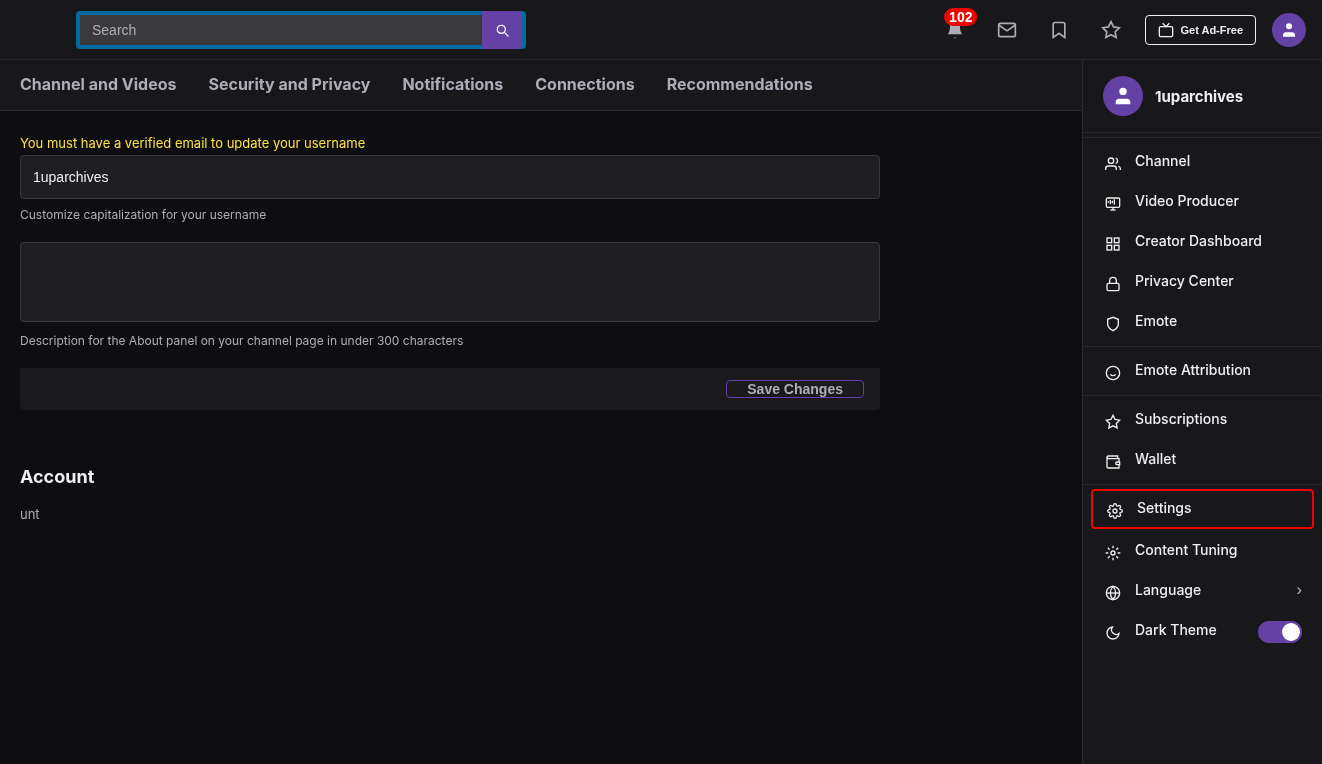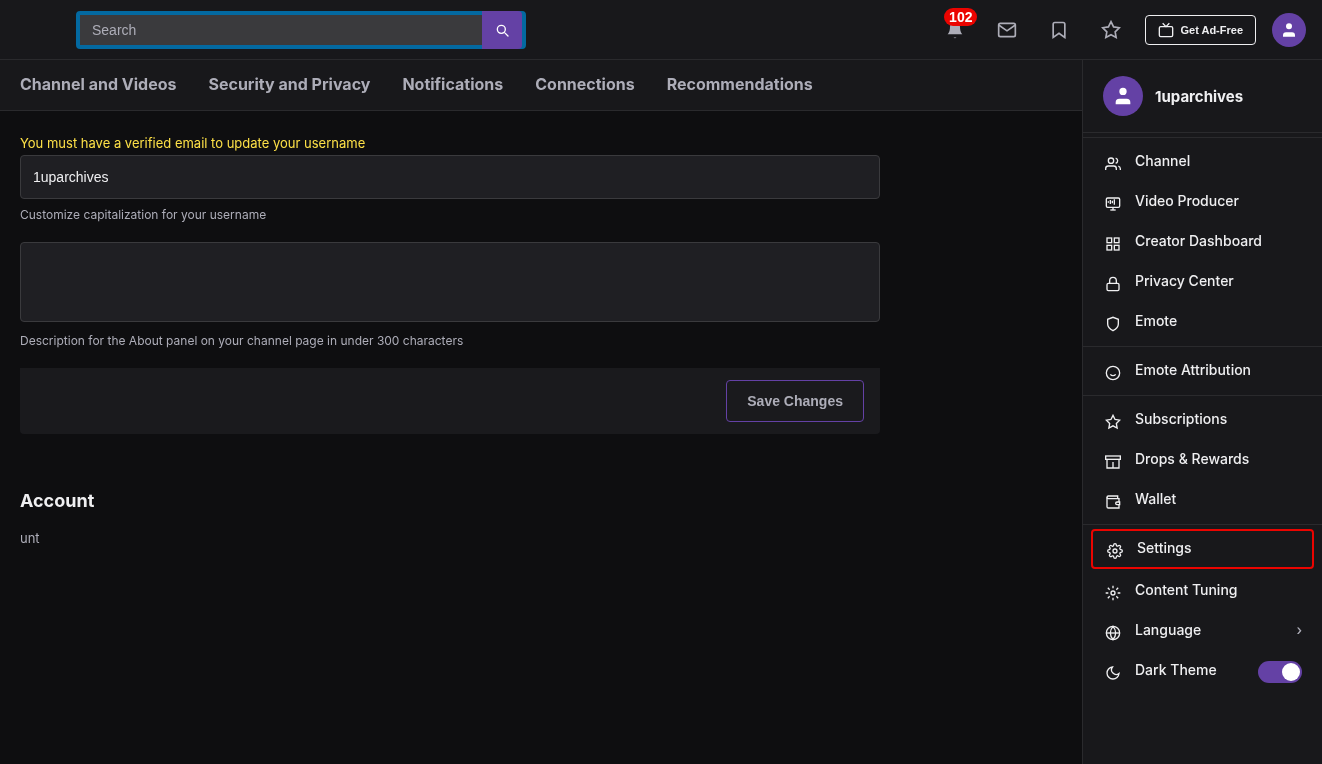--- a/index.html
+++ b/index.html
@@ -196,21 +196,21 @@
       background: #1a1a1d;
       padding: 12px 16px;
       border-radius: 0 0 4px 4px;
       margin-bottom: 32px;
     }
     .save-btn {
       background: transparent;
       border: 1px solid #6441a5;
       border-radius: 4px;
       color: #adadb8;
-      padding: 12px 20px;
+      padding: 0 20px;
       font-size: 14px;
       font-weight: 600;
       cursor: pointer;
     }
 
     
     .account-section {
       padding: 0 20px;
     }
     .section-title {
@@ -494,30 +494,20 @@
 
   <div class="menu-item">
     <span class="menu-icon">
       <svg width="16" height="16" viewBox="0 0 24 24" fill="none" stroke="#efeff1" stroke-width="2">
         <polygon points="12,2 15.09,8.26 22,9.27 17,14.14 18.18,21.02 12,17.77 5.82,21.02 7,14.14 2,9.27 8.91,8.26 12,2"></polygon>
       </svg>
     </span>
     <span class="menu-item-label">Subscriptions</span>
   </div>
 
-  <div class="menu-item">
-    <span class="menu-icon">
-      <svg width="16" height="16" viewBox="0 0 24 24" fill="none" stroke="#efeff1" stroke-width="2">
-        <polyline points="21,8 21,21 3,21 3,8"></polyline>
-        <rect x="1" y="3" width="22" height="5"></rect>
-        <line x1="12" y1="12" x2="12" y2="21"></line>
-      </svg>
-    </span>
-    <span class="menu-item-label">Drops &amp; Rewards</span>
-  </div>
 
   <div class="menu-item">
     <span class="menu-icon">
       <svg width="16" height="16" viewBox="0 0 24 24" fill="none" stroke="#efeff1" stroke-width="2">
         <path d="M21 12V7H5a2 2 0 0 1 0-4h14v4"></path>
         <path d="M3 5v14a2 2 0 0 0 2 2h16v-5"></path>
         <path d="M18 12a2 2 0 0 0 0 4h4v-4z"></path>
       </svg>
     </span>
     <span class="menu-item-label">Wallet</span>

